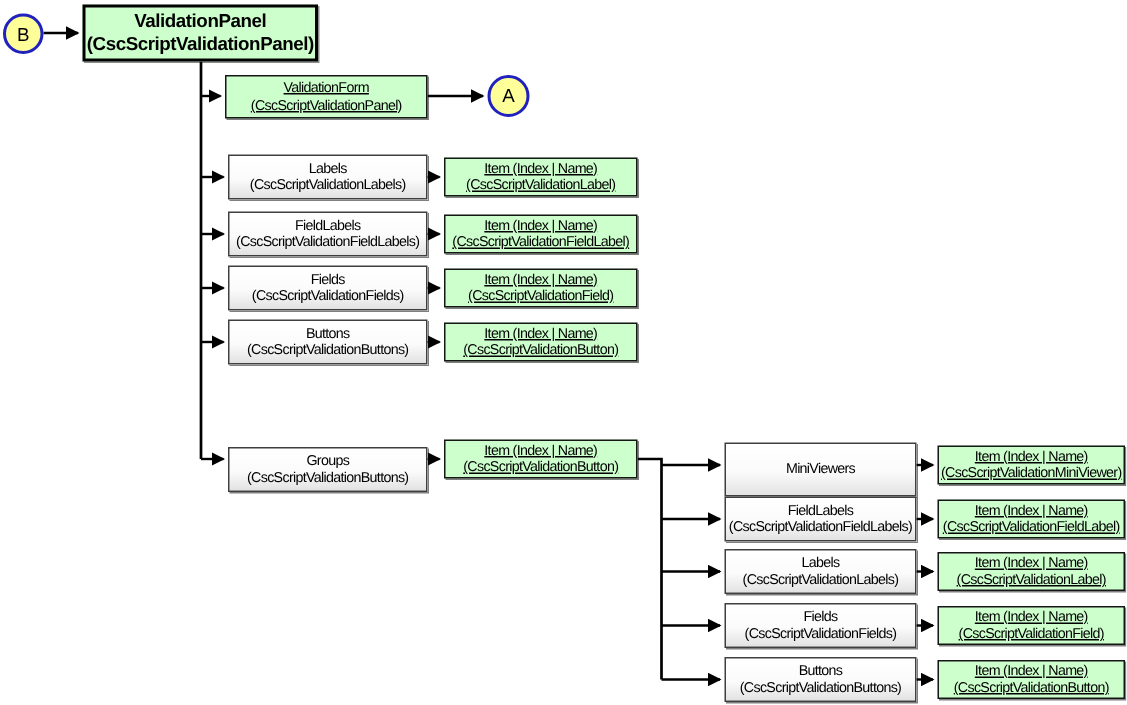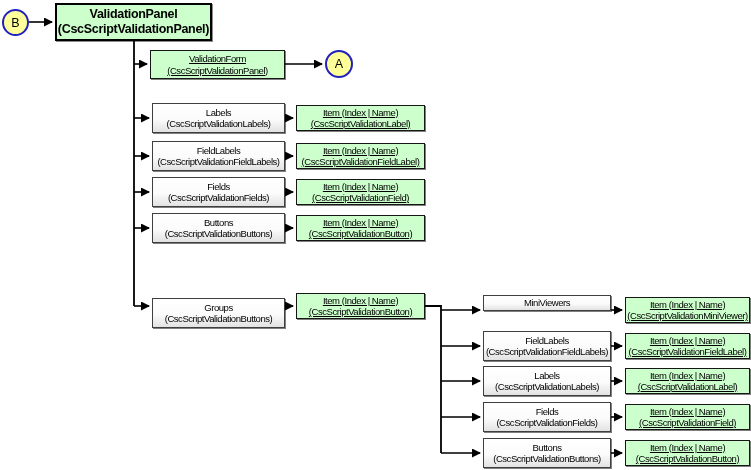--- a/index.html
+++ b/index.html
@@ -138,21 +138,21 @@
   </div>
   <div class="node green" style="left:296px;top:215px;width:129px;height:26px">
     <span class="t">Item (Index | Name)</span>
     <span class="s">(CscScriptValidationButton)</span>
   </div>
   <div class="node green" style="left:296px;top:293px;width:129px;height:26px">
     <span class="t">Item (Index | Name)</span>
     <span class="s">(CscScriptValidationButton)</span>
   </div>
 
-  <div class="node white" style="left:483px;top:295px;width:128px;height:16px">
+  <div class="node white" style="left:483px;top:295px;width:128px;height:36px">
     <span class="t">MiniViewers</span>
   </div>
   <div class="node white" style="left:483px;top:331px;width:128px;height:30px">
     <span class="t">FieldLabels</span>
     <span class="s">(CscScriptValidationFieldLabels)</span>
   </div>
   <div class="node white" style="left:483px;top:366px;width:128px;height:30px">
     <span class="t">Labels</span>
     <span class="s">(CscScriptValidationLabels)</span>
   </div>

